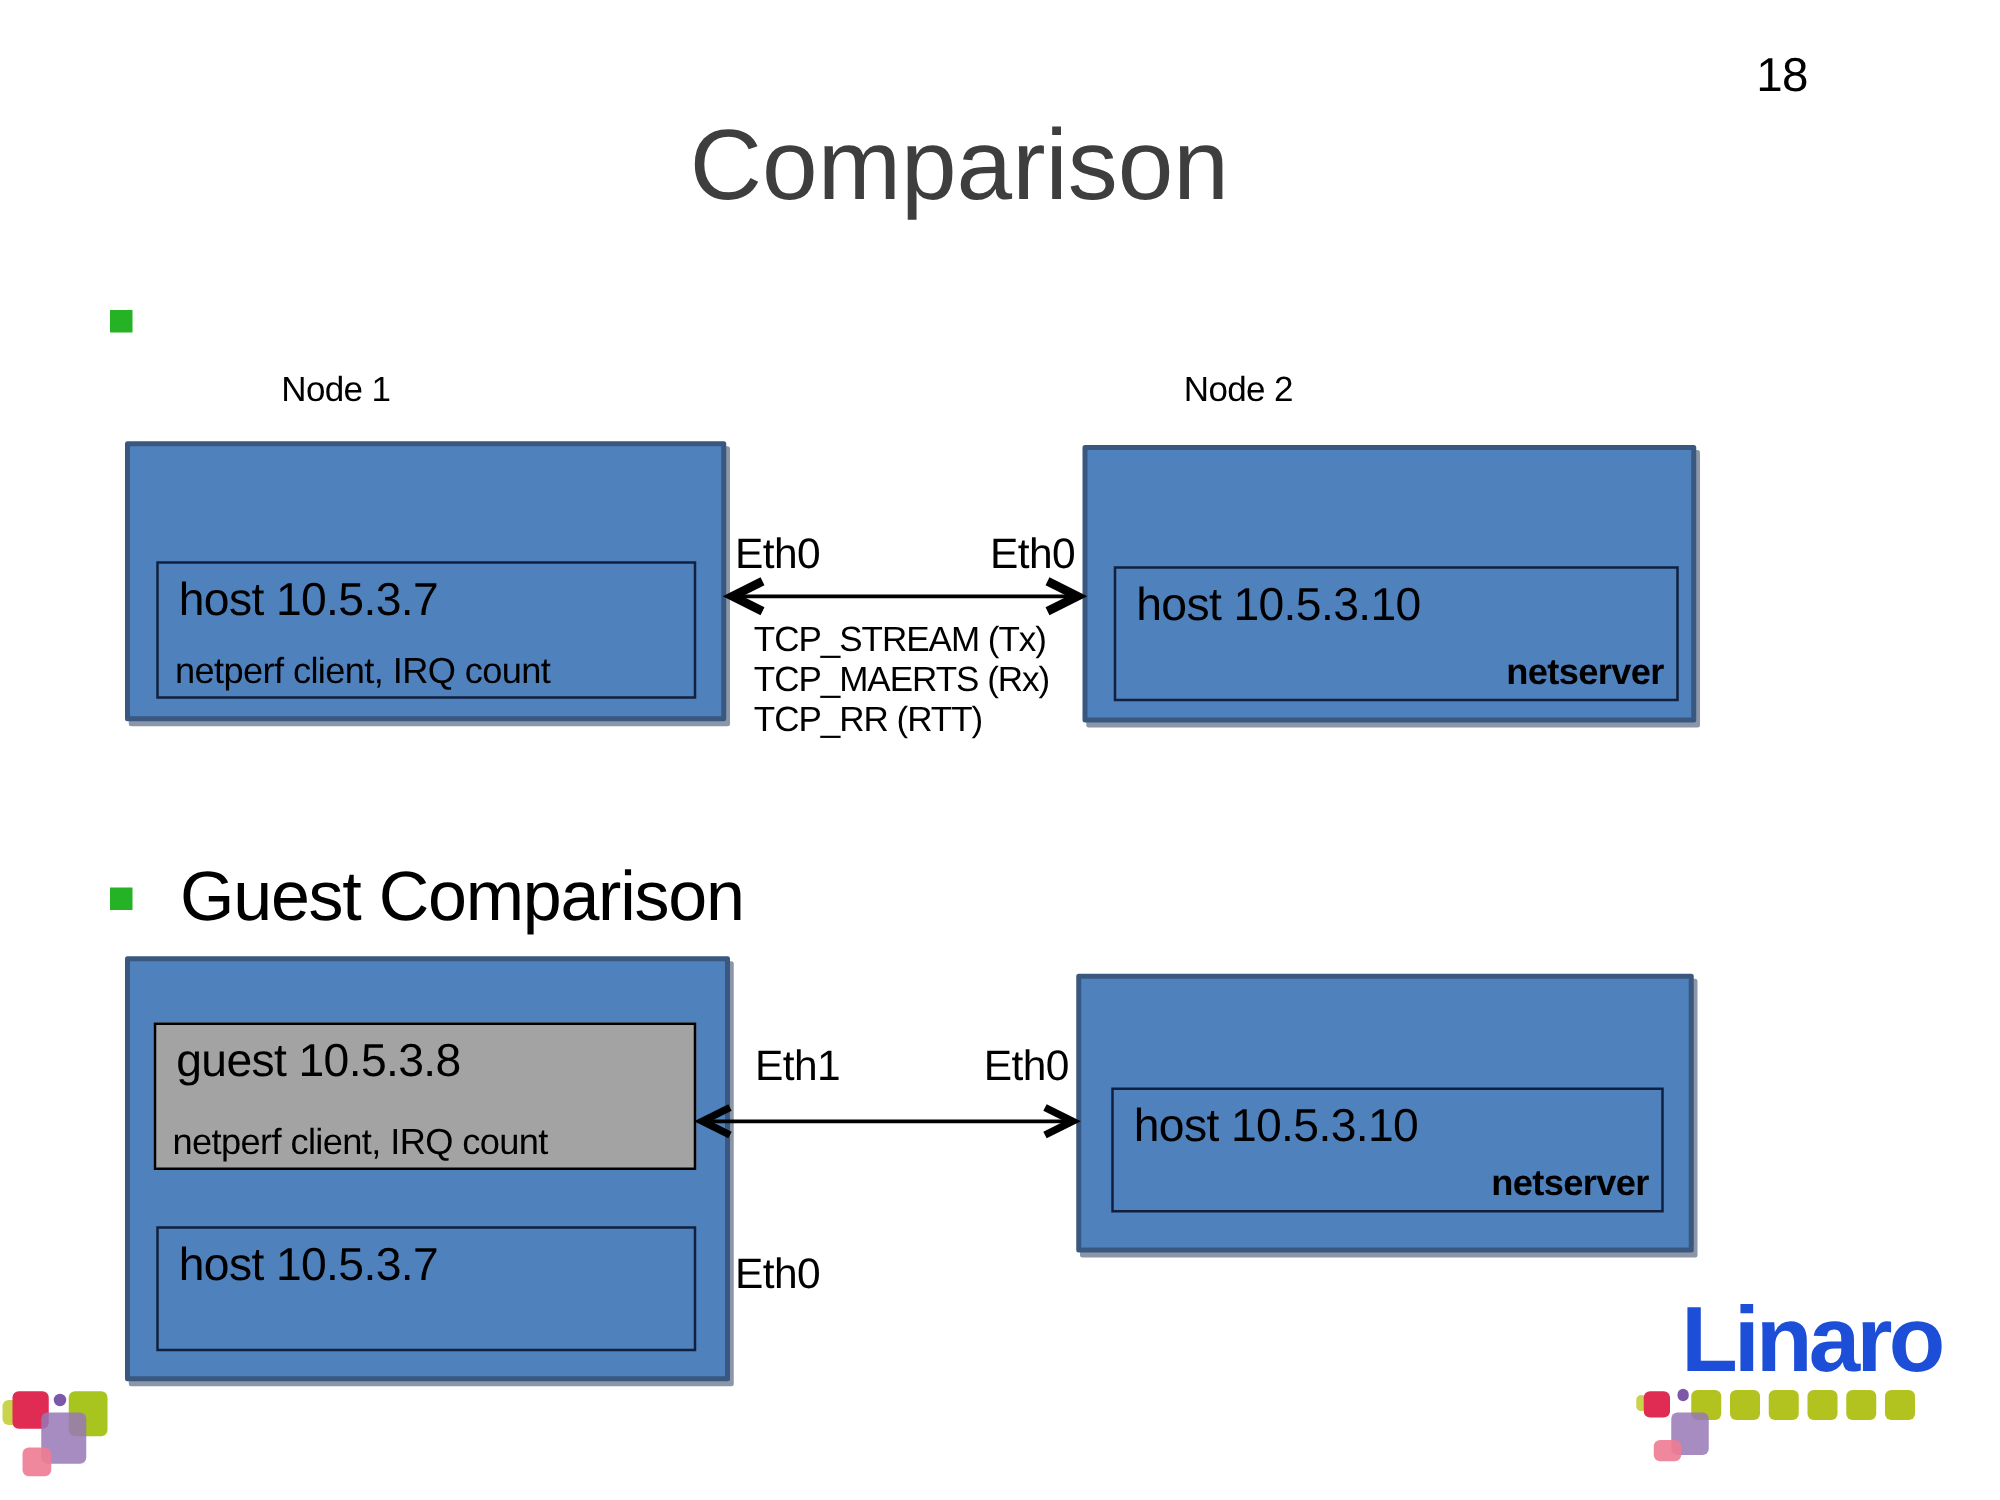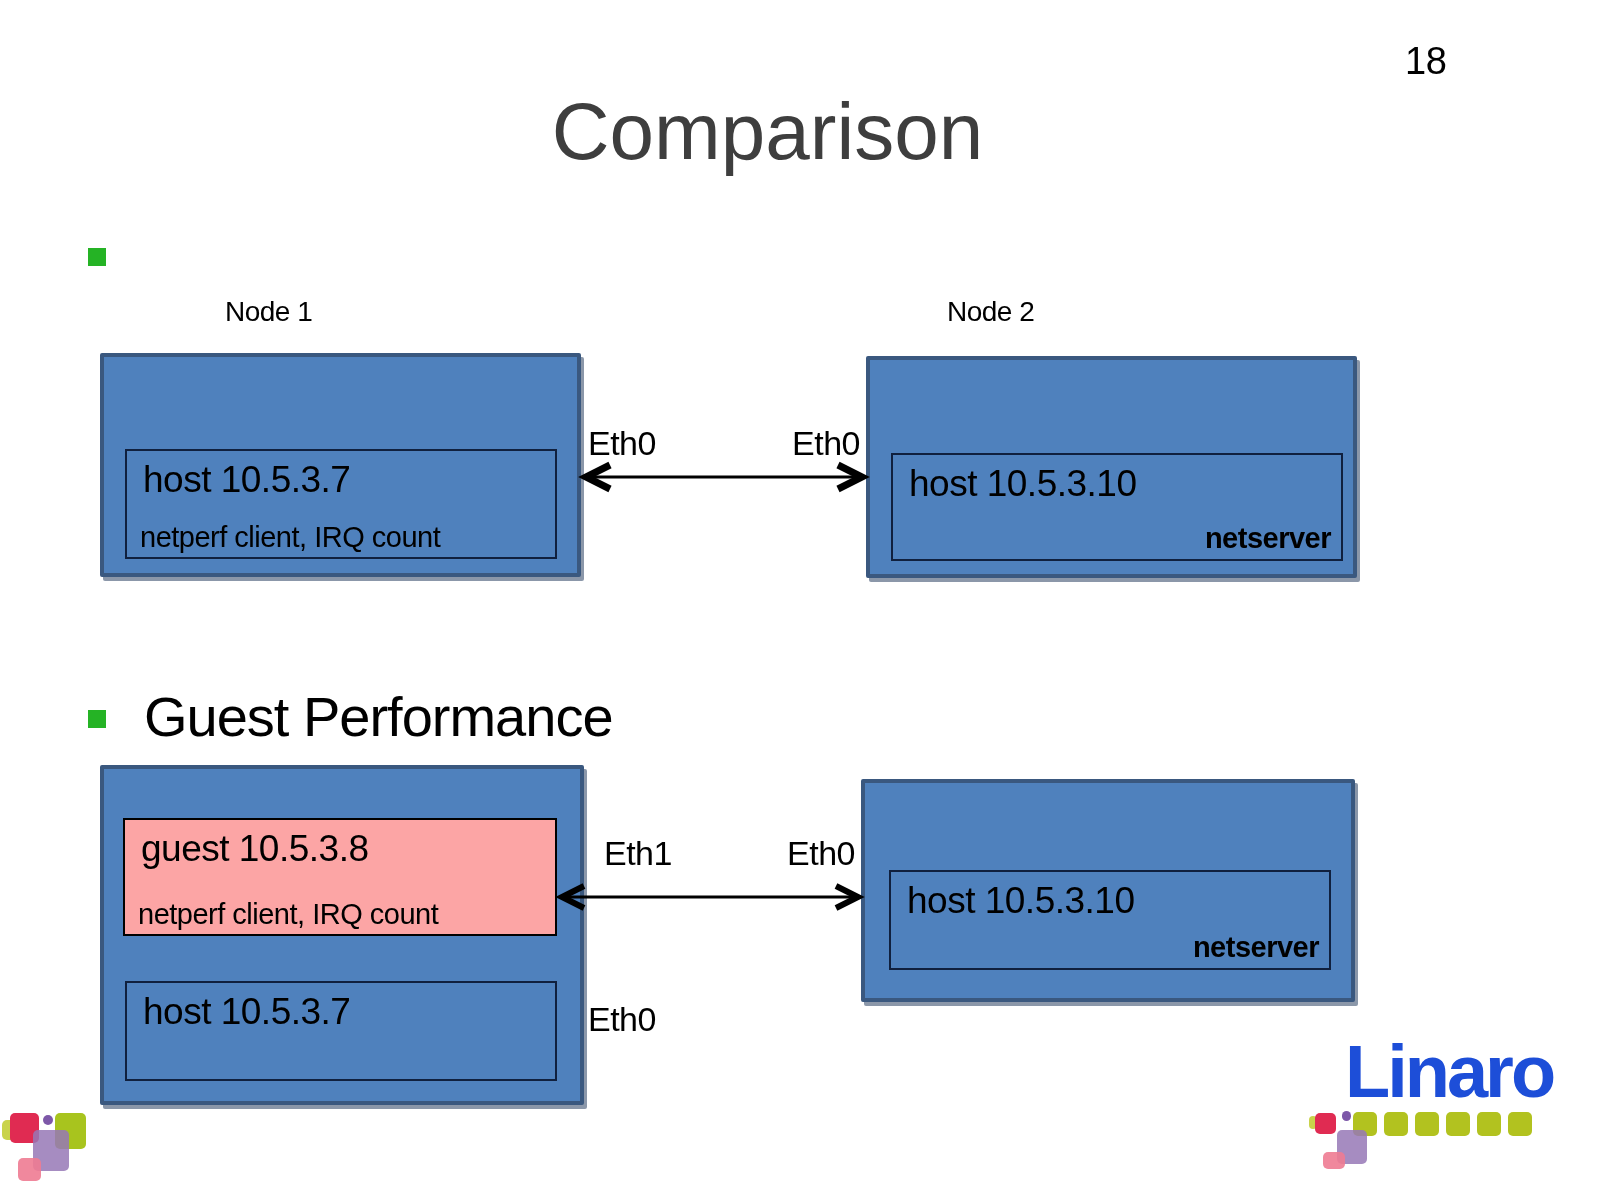--- a/index.html
+++ b/index.html
@@ -36,21 +36,21 @@
   .nb-guest1{left:100px; top:765px; width:484px; height:340px;}
   .nb-guest2{left:861px; top:779px; width:494px; height:223px;}
   
   .inner-box{position:absolute; box-sizing:border-box; border:2px solid #10203e;}
   .ib-native1{left:21px; top:92px; width:432px; height:110px;}
   .ib-native2{left:21px; top:93px; width:452px; height:108px;}
   .ib-guest-host{left:21px; top:212px; width:432px; height:100px;}
   .ib-guest2{left:24px; top:87px; width:442px; height:100px;}
   .guest-vm-box{
     position:absolute; box-sizing:border-box; left:19px; top:49px; width:434px; height:118px;
-    background:#fca5a5; border:2px solid #000;
+    background:#a3a3a3; border:2px solid #000;
   }
   .host-label{position:absolute; left:16px; top:8px; font-size:37px; white-space:nowrap;}
   .host-detail{position:absolute; left:13px; bottom:3px; font-size:29px; white-space:nowrap;}
   .netserver-label{position:absolute; right:10px; bottom:4px; font-size:29px;font-weight:bold;}
   
   .eth-label{position:absolute; font-size:34px; white-space:nowrap;}
   .eth-n1{left:588px; top:424px;}
   .eth-n2{left:770px; top:424px; width:90px; text-align:right;}
   .eth-g1{left:604px; top:834px;}
   .eth-g2{left:765px; top:834px; width:90px; text-align:right;}
@@ -100,23 +100,28 @@
   <div class="node-box nb-native2">
     <div class="inner-box ib-native2">
       <div class="host-label">host 10.5.3.10</div>
       <div class="netserver-label">netserver</div>
     </div>
   </div>
 
   <div class="eth-label eth-n1">Eth0</div>
   <div class="eth-label eth-n2">Eth0</div>
 
+  <div class="tcp-block">
+    <div>TCP_STREAM (Tx)</div>
+    <div>TCP_MAERTS (Rx)</div>
+    <div>TCP_RR (RTT)</div>
+  </div>
 
   <span class="bullet-square bullet-guest"></span>
-  <div class="heading heading-guest">Guest Performance</div>
+  <div class="heading heading-guest">Guest Comparison</div>
 
   <div class="node-box nb-guest1">
     <div class="guest-vm-box">
       <div class="host-label">guest 10.5.3.8</div>
       <div class="host-detail">netperf client, IRQ count</div>
     </div>
     <div class="inner-box ib-guest-host">
       <div class="host-label">host 10.5.3.7</div>
     </div>
   </div>

